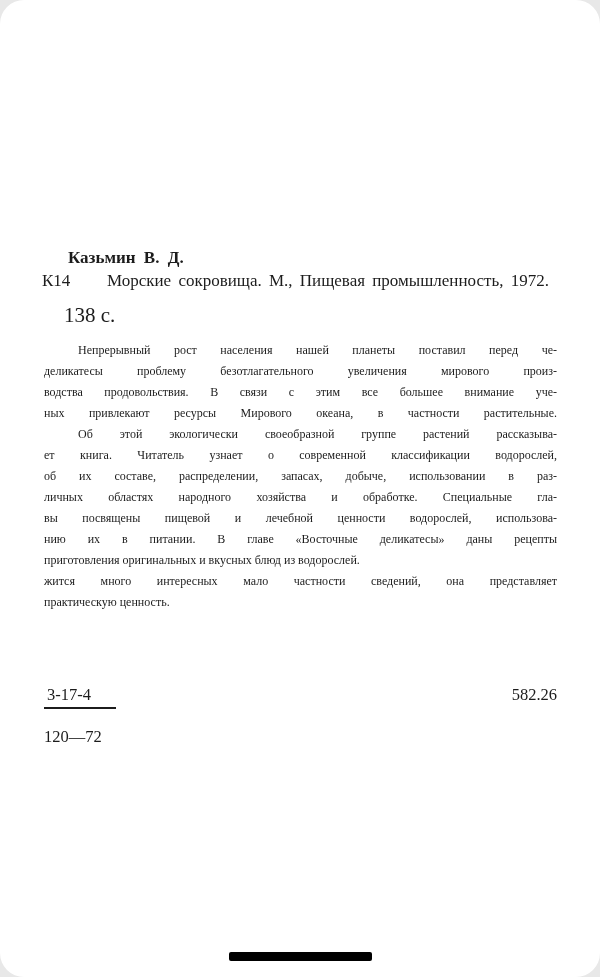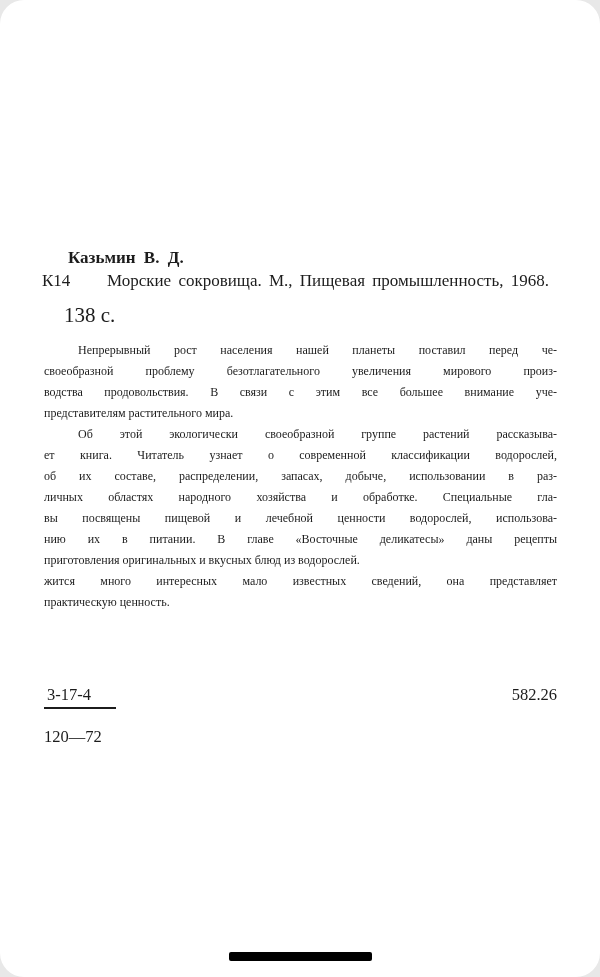--- a/index.html
+++ b/index.html
@@ -99,43 +99,43 @@
 </style>
 </head>
 <body>
 
 <div class="page">
 
   <div class="author">Казьмин В. Д.</div>
 
   <div class="cat-row">
     <span class="cat-index">К14</span>
-    <span class="cat-bib">Морские сокровища. М., Пищевая промышленность, 1968.</span>
+    <span class="cat-bib">Морские сокровища. М., Пищевая промышленность, 1972.</span>
   </div>
 
   <div class="pages-info">138 с.</div>
 
   <div class="annotation">
     <div class="para">
         <div class="line first">Непрерывный рост населения нашей планеты поставил перед че-</div>
-        <div class="line">своеобразной проблему безотлагательного увеличения мирового произ-</div>
+        <div class="line">деликатесы проблему безотлагательного увеличения мирового произ-</div>
         <div class="line">водства продовольствия. В связи с этим все большее внимание уче-</div>
-        <div class="line last">представителям растительного мира.</div>
+        <div class="line">ных привлекают ресурсы Мирового океана, в частности растительные.</div>
       </div>
     <div class="para">
         <div class="line first">Об этой экологически своеобразной группе растений рассказыва-</div>
         <div class="line">ет книга. Читатель узнает о современной классификации водорослей,</div>
         <div class="line">об их составе, распределении, запасах, добыче, использовании в раз-</div>
         <div class="line">личных областях народного хозяйства и обработке. Специальные гла-</div>
         <div class="line">вы посвящены пищевой и лечебной ценности водорослей, использова-</div>
         <div class="line">нию их в питании. В главе «Восточные деликатесы» даны рецепты</div>
         <div class="line last">приготовления оригинальных и вкусных блюд из водорослей.</div>
       </div>
     <div class="para">
-        <div class="line">жится много интересных мало известных сведений, она представляет</div>
+        <div class="line">жится много интересных мало частности сведений, она представляет</div>
         <div class="line last">практическую ценность.</div>
       </div>
   </div>
 
   <div class="imprint">
     <div class="imprint-frac">
       <div class="imprint-num">3-17-4</div>
       <div class="imprint-rule"></div>
       <div class="imprint-den">120—72</div>
     </div>

